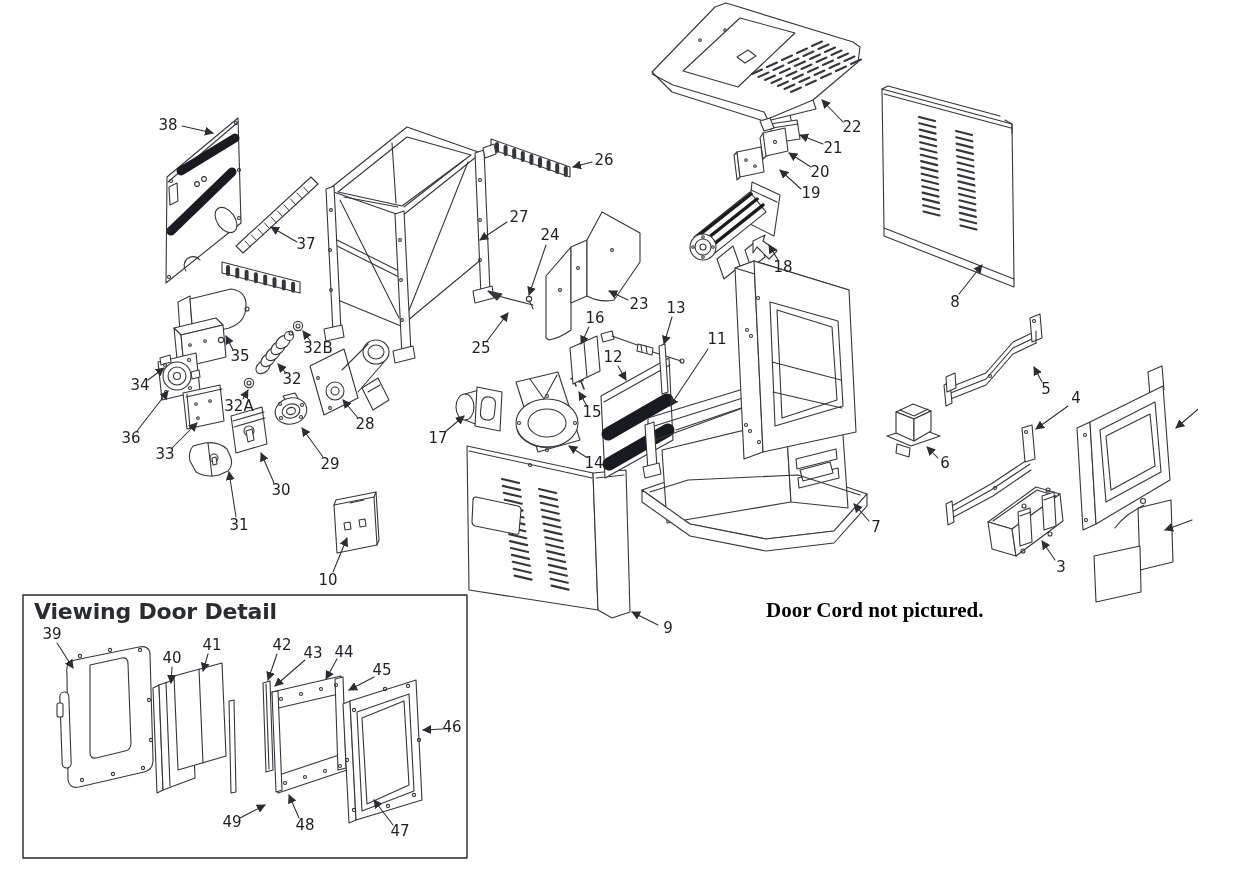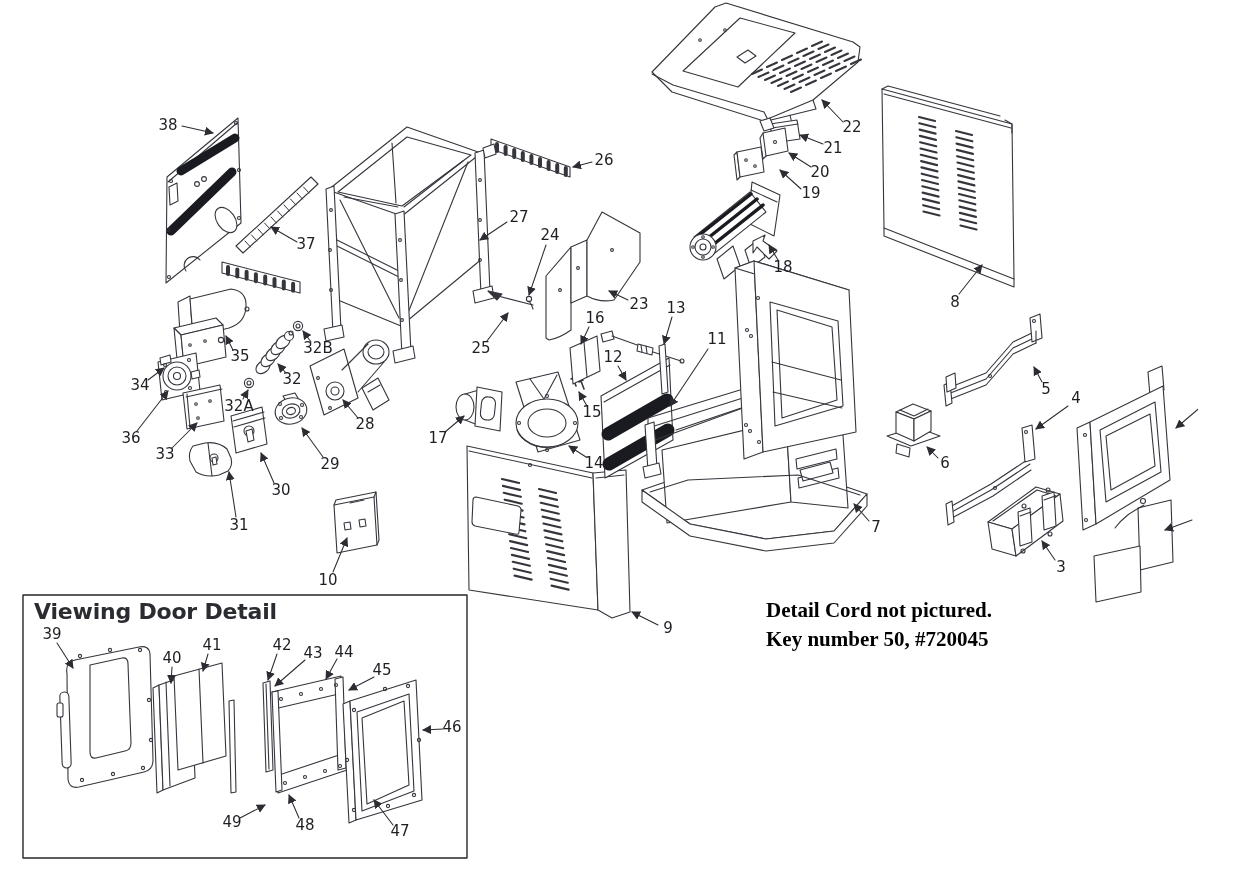--- a/index.html
+++ b/index.html
@@ -607,17 +607,16 @@
           <text x="305" y="830" class="plabel" text-anchor="middle">48</text>
           <line x1="240" y1="818" x2="265" y2="805" class="leader" marker-end="url(#arw)"></line>
           <text x="232" y="827" class="plabel" text-anchor="middle">49</text>
         </g>
   </g>
 </svg>
 
 <div id="inset-title">Viewing Door Detail</div>
 
 <div id="note">
-  <div>Detail Cord not pictured.</div>
-  <div>Key number 50, #720045</div>
+  <div>Door Cord not pictured.</div>
 </div>
 
 </div>
 
 </body></html>

